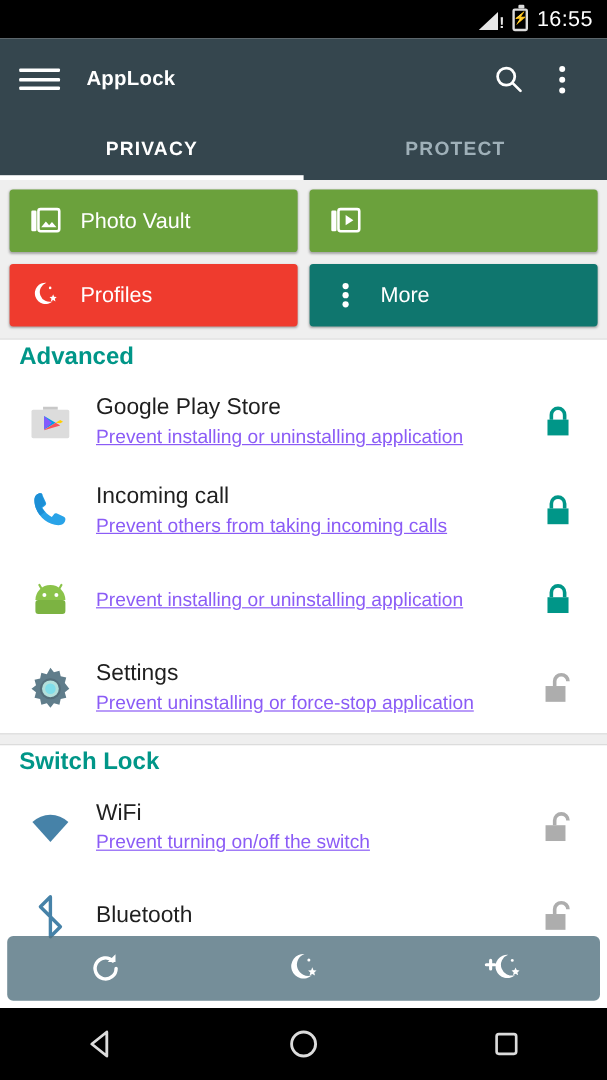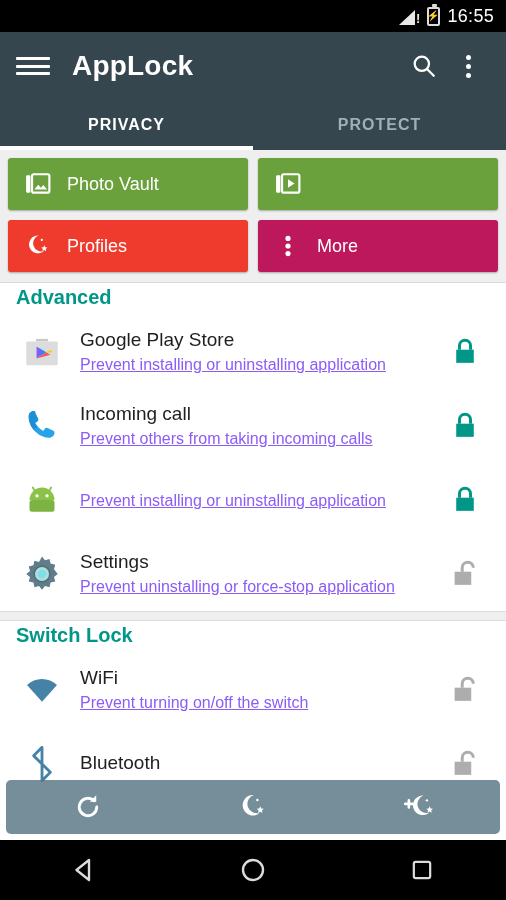--- a/index.html
+++ b/index.html
@@ -31,21 +31,21 @@
     content: ""; position: absolute; top: -5px; left: 3px;
     width: 5px; height: 3px; background: #dcdcdc; border-radius: 1px;
   }
   .batt span { color: #dcdcdc; font-size: 10px; font-weight: bold; line-height: 1; }
 
   
   .appbar { background: #35464e; height: 68px; display: flex; align-items: center; padding: 0 16px; }
   .hamburger { width: 34px; height: 24px; display: flex; flex-direction: column;
     justify-content: space-between; padding: 3px 0; cursor: pointer; }
   .hamburger i { display: block; height: 3px; background: #fff; border-radius: 1px; }
-  .app-title { color: #fff; font-size: 28px; font-weight: bold; margin-left: 22px; flex: 1;
+  .app-title { color: #fff; font-size: 17px; font-weight: bold; margin-left: 22px; flex: 1;
     letter-spacing: .2px; }
   .bar-icon { width: 44px; height: 44px; display: flex; align-items: center; justify-content: center; cursor: pointer; }
   .kebab { display: flex; flex-direction: column; gap: 4px; }
   .kebab i { width: 5px; height: 5px; background: #fff; border-radius: 50%; display: block; }
 
   
   .tabs { background: #35464e; height: 50px; display: flex; position: relative; }
   .tab { flex: 1; display: flex; align-items: center; justify-content: center;
     font-size: 16px; font-weight: bold; letter-spacing: 1px; cursor: pointer; }
   .tab.active { color: #ffffff; }
@@ -161,21 +161,21 @@
           <span>
             <svg width="26" height="26" viewBox="0 0 24 24">
               <path d="M17.5 16.6A8.2 8.2 0 1 1 12.6 2.4a6.9 6.9 0 0 0 4.9 14.2z" fill="#fff"></path>
               <path d="M17.8 11.3l.8 1.9 2 .2-1.5 1.4.5 2-1.8-1.1-1.8 1.1.5-2-1.5-1.4 2-.2z" fill="#fff"></path>
               <circle cx="15.5" cy="6.4" r="1" fill="#fff"></circle>
             </svg>
           </span>
           <span>Profiles</span>
         </div>
 
-        <div class="tile" style="background:#be185d">
+        <div class="tile" style="background:#0f766e">
           <span>
             <svg width="26" height="26" viewBox="0 0 24 24">
               <circle cx="12" cy="5" r="2.4" fill="#fff"></circle>
               <circle cx="12" cy="12" r="2.4" fill="#fff"></circle>
               <circle cx="12" cy="19" r="2.4" fill="#fff"></circle>
             </svg>
           </span>
           <span>More</span>
         </div>
       </div>

